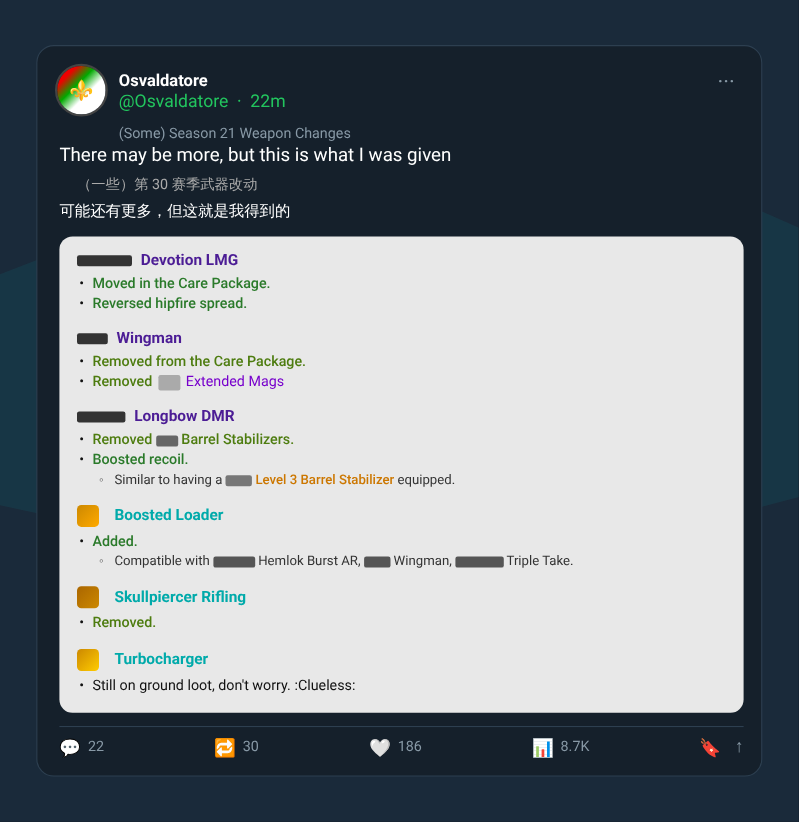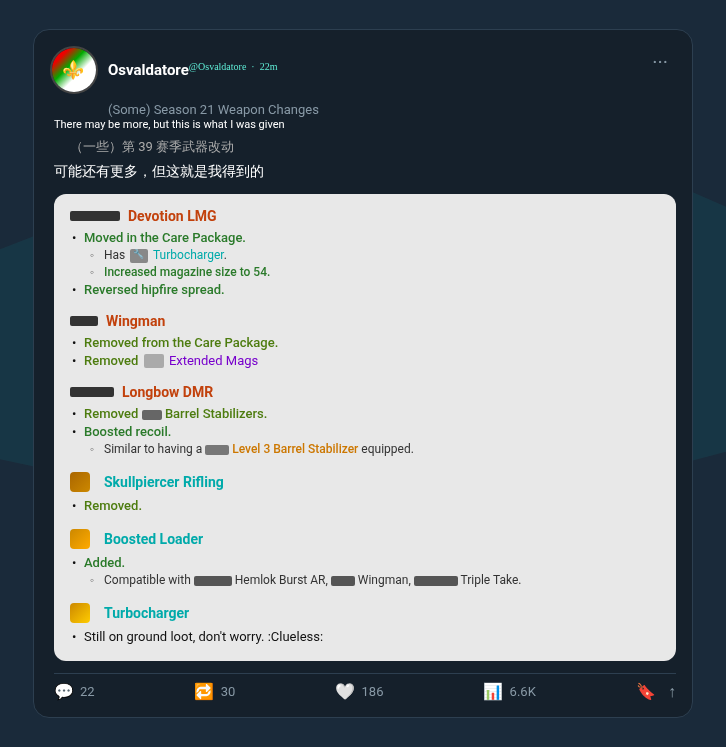--- a/index.html
+++ b/index.html
@@ -83,33 +83,32 @@
       height: 100%;
       background: linear-gradient(135deg, #e00 20%, #0a0 40%, #fff 60%);
       display: flex;
       align-items: center;
       justify-content: center;
       font-size: 18px;
     }
 
     .user-info {
       display: flex;
-      flex-direction: row;
+      flex-direction: column;
     }
 
     .display-name {
       color: #ffffff;
       font-weight: bold;
       font-size: 15px;
     }
 
     .username-time {
-      color: #5eead4;
-      font-size: 10px;
-      font-family: Liberation Serif, serif;
+      color: #22c55e;
+      font-size: 16px;
     }
 
     .more-button {
       color: #8899a6;
       font-size: 20px;
       cursor: pointer;
       padding: 4px 8px;
     }
 
     .tweet-subtitle {
@@ -117,21 +116,21 @@
       font-size: 13px;
       padding-left: 58px;
     }
 
     .tweet-body {
       padding-left: 4px;
     }
 
     .tweet-text {
       color: #ffffff;
-      font-size: 11px;
+      font-size: 17px;
       line-height: 1.5;
       margin-bottom: 4px;
     }
 
     .tweet-text-cn {
       color: #ffffff;
       font-size: 14px;
       line-height: 1.5;
       margin-bottom: 12px;
     }
@@ -153,21 +152,21 @@
     .weapon-header {
       display: flex;
       align-items: center;
       gap: 8px;
       margin-bottom: 6px;
     }
 
     .weapon-name {
       font-weight: bold;
       font-size: 14px;
-      color: #c2410c;
+      color: #4c1d95;
     }
 
     .bullet-list {
       list-style: none;
       padding: 0;
     }
 
     .bullet-list > li {
       position: relative;
       padding-left: 14px;
@@ -354,37 +353,33 @@
         </span>
       </div>
     </div>
     <div class="more-button">···</div>
   </div>
 
   <div class="tweet-subtitle">(Some) Season 21 Weapon Changes</div>
 
   <div class="tweet-body">
     <p class="tweet-text">There may be more, but this is what I was given</p>
-    <p class="tweet-text" style="padding-left:16px; color:#aaa; font-size:13px;">（一些）第 39 赛季武器改动</p>
+    <p class="tweet-text" style="padding-left:16px; color:#aaa; font-size:13px;">（一些）第 30 赛季武器改动</p>
     <p class="tweet-text-cn">可能还有更多，但这就是我得到的</p>
 
     <div class="content-card">
 
       <div class="weapon-section">
         <div class="weapon-header">
           <span class="gun-shape devotion-gun"></span>
           <span class="weapon-name">Devotion LMG</span>
         </div>
         <ul class="bullet-list">
           <li>
             <span class="text-green">Moved in the Care Package.</span>
-            <ul class="sub-list">
-              <li>Has <span class="inline-icon" style="background:#888; font-size:9px; width:18px; text-align:center;">🔧</span> <span class="text-cyan">Turbocharger</span>.</li>
-              <li><span class="text-green">Increased magazine size to 54.</span></li>
-            </ul>
           </li>
           <li>
             <span class="text-green">Reversed hipfire spread.</span>
           </li>
         </ul>
       </div>
 
       <div class="weapon-section">
         <div class="weapon-header">
           <span class="gun-shape wingman-gun"></span>
@@ -417,45 +412,45 @@
             <span class="text-green">Boosted recoil.</span>
             <ul class="sub-list">
               <li>Similar to having a <span class="gun-shape level3-barrel" style="background:#777;"></span> <span style="color:#cc7700; font-weight:500;">Level 3 Barrel Stabilizer</span> equipped.</li>
             </ul>
           </li>
         </ul>
       </div>
 
       <div class="weapon-section">
         <div class="weapon-header">
-          <span class="skull-icon"></span>
-          <span class="weapon-name text-cyan">Skullpiercer Rifling</span>
-        </div>
-        <ul class="bullet-list">
-          <li>
-            <span class="text-red">Removed.</span>
-          </li>
-        </ul>
-      </div>
-
-      <div class="weapon-section">
-        <div class="weapon-header">
           <span class="loader-icon"></span>
           <span class="weapon-name text-cyan">Boosted Loader</span>
         </div>
         <ul class="bullet-list">
           <li>
             <span class="text-green">Added.</span>
             <ul class="sub-list">
               <li>Compatible with <span class="gun-shape hemlok-gun" style="background:#555;"></span> Hemlok Burst AR, <span class="gun-shape wingman-small" style="background:#555;"></span> Wingman, <span class="gun-shape triple-take" style="background:#555;"></span> Triple Take.</li>
             </ul>
           </li>
         </ul>
       </div>
 
+      <div class="weapon-section">
+        <div class="weapon-header">
+          <span class="skull-icon"></span>
+          <span class="weapon-name text-cyan">Skullpiercer Rifling</span>
+        </div>
+        <ul class="bullet-list">
+          <li>
+            <span class="text-red">Removed.</span>
+          </li>
+        </ul>
+      </div>
+
       <div class="weapon-section" style="margin-bottom:0;">
         <div class="weapon-header">
           <span class="turbo-icon"></span>
           <span class="weapon-name text-cyan">Turbocharger</span>
         </div>
         <ul class="bullet-list">
           <li>
             <span>Still on ground loot, don't worry. :Clueless:</span>
           </li>
         </ul>
@@ -471,21 +466,21 @@
       <div class="action-group">
         <span class="action-icon">🔁</span>
         <span>30</span>
       </div>
       <div class="action-group">
         <span class="action-icon">🤍</span>
         <span>186</span>
       </div>
       <div class="action-group">
         <span class="action-icon">📊</span>
-        <span>6.6K</span>
+        <span>8.7K</span>
       </div>
       <div class="action-right">
         <div class="action-group">
           <span class="action-icon">🔖</span>
         </div>
         <div class="action-group">
           <span class="action-icon">↑</span>
         </div>
       </div>
     </div>

